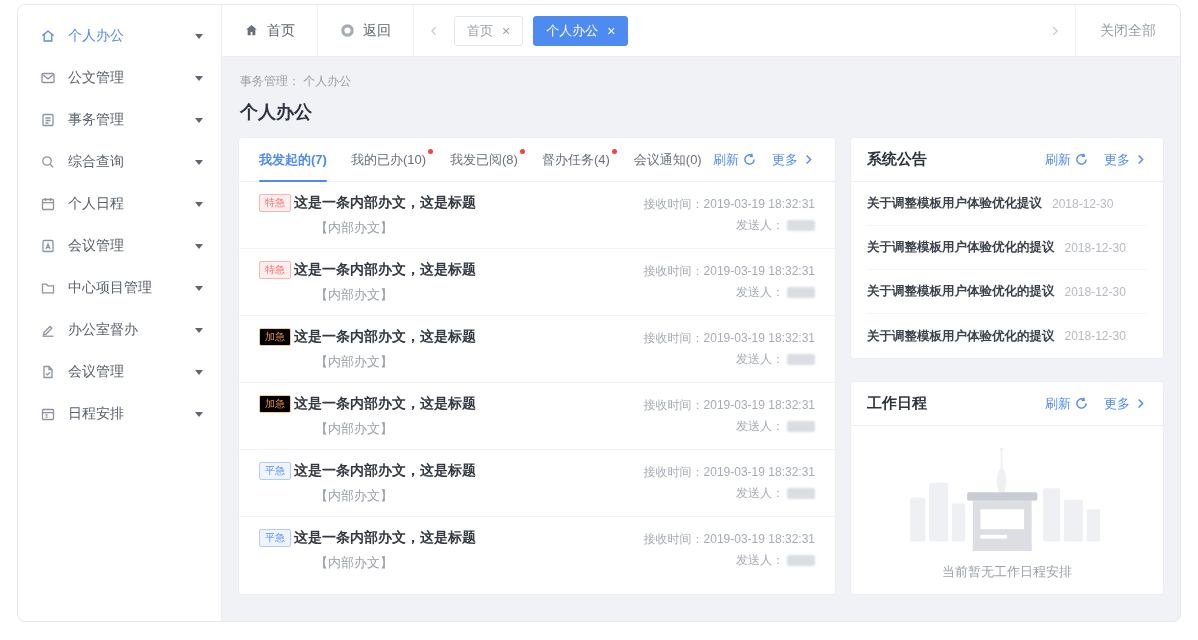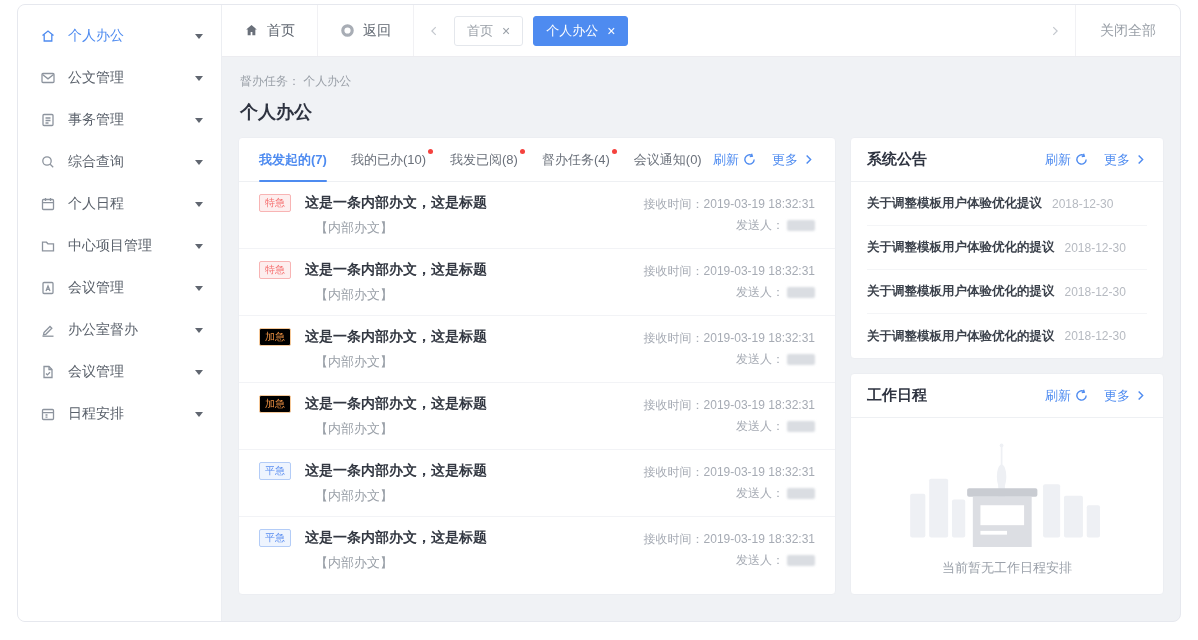--- a/index.html
+++ b/index.html
@@ -60,35 +60,35 @@
     border-radius:50%; background:#f5423e; }
   .head-actions { margin-left:auto; display:flex; align-items:center; gap:16px;
     color:#4e8bf0; font-size:13px; }
   .action { display:flex; align-items:center; gap:4px; cursor:pointer; }
   .action svg { width:13px; height:13px; }
 
   .wl-rows { flex:1; overflow:hidden; }
   .wl-row { display:flex; justify-content:space-between; padding:12px 20px 11px 20px;
     border-bottom:1px solid #f2f3f6; cursor:pointer; }
   .wl-row:last-child { border-bottom:none; }
-  .row-title-line { display:flex; align-items:center; gap:14px; }
+  .row-title-line { display:flex; align-items:center; gap:3px; }
   .badge { font-size:10px; padding:1px 5px; border-radius:2px; border:1px solid;
     line-height:14px; flex-shrink:0; }
   .badge--red    { color:#f56c6c; border-color:#f8b4b4; background:#fdeeee; }
   .badge--orange { color:#f09344; border-color:#f6c99a; background:#000000; }
   .badge--blue   { color:#5a8df0; border-color:#b3ccf7; background:#eef4fe; }
   .row-title { font-size:14px; font-weight:bold; color:#333842; }
   .row-cat { font-size:13px; color:#9aa0a8; margin:7px 0 0 56px; }
   .row-meta { text-align:right; font-size:12px; color:#a6abb4; line-height:21px;
     white-space:nowrap; }
   .blur-name { display:inline-block; width:28px; height:11px; background:#dadde2;
     border-radius:2px; filter:blur(1.3px); vertical-align:middle; margin-left:3px; }
 
   
-  .right-col { width:314px; display:flex; flex-direction:column; gap:14px; flex-shrink:0; }
+  .right-col { width:314px; display:flex; flex-direction:column; gap:22px; flex-shrink:0; }
   .panel-head { display:flex; align-items:center; padding:0 16px; height:44px;
     border-bottom:1px solid #eef0f3; flex-shrink:0; }
   .panel-title { font-size:15px; font-weight:bold; color:#2e3340; }
   .ann-list { padding:0 16px; }
   .ann-item { display:flex; justify-content:flex-start; align-items:center;
     padding:0; height:44px; border-bottom:1px solid #f4f5f7; cursor:pointer; }
   .ann-item:last-child { border-bottom:none; }
   .ann-text { font-size:12.5px; color:#3c424c; font-weight:bold; white-space:nowrap;
     overflow:hidden; text-overflow:ellipsis; }
   .ann-date { font-size:12px; color:#b6bac1; flex-shrink:0; margin-left:10px; }
@@ -149,34 +149,34 @@
             <rect x="2.5" y="3.5" width="11" height="10" rx="1"></rect>
             <path d="M2.5 6.7h11M5.5 2v3M10.5 2v3"></path>
           </svg>
       </span>
       <span>个人日程</span>
       <span class="caret"></span>
     </div>
     <div class="side-item">
       <span class="s-icon">
         <svg viewBox="0 0 16 16" fill="none" stroke="currentColor" stroke-width="1.3">
-            <path d="M2.5 4.2h4l1.4 1.6h5.6v7H2.5z"></path>
-          </svg>
-      </span>
-      <span>中心项目管理</span>
-      <span class="caret"></span>
-    </div>
-    <div class="side-item">
-      <span class="s-icon">
-        <svg viewBox="0 0 16 16" fill="none" stroke="currentColor" stroke-width="1.3">
             <rect x="3" y="2.5" width="10" height="11" rx="1"></rect>
             <path d="m6 11 2-5 2 5M6.8 9.4h2.4"></path>
           </svg>
       </span>
       <span>会议管理</span>
+      <span class="caret"></span>
+    </div>
+    <div class="side-item">
+      <span class="s-icon">
+        <svg viewBox="0 0 16 16" fill="none" stroke="currentColor" stroke-width="1.3">
+            <path d="M2.5 4.2h4l1.4 1.6h5.6v7H2.5z"></path>
+          </svg>
+      </span>
+      <span>中心项目管理</span>
       <span class="caret"></span>
     </div>
     <div class="side-item">
       <span class="s-icon">
         <svg viewBox="0 0 16 16" fill="none" stroke="currentColor" stroke-width="1.3">
             <path d="m4 10.5 6-6 1.8 1.8-6 6L3.5 12.8z"></path>
             <path d="M2.5 14.2h11"></path>
           </svg>
       </span>
       <span>办公室督办</span>
@@ -240,21 +240,21 @@
               <path d="M5 2.5 9.5 7 5 11.5" fill="none" stroke="currentColor" stroke-width="1.4"></path>
             </svg>
         </span>
         <div class="tb-divider"></div>
         <span class="close-all">关闭全部</span>
       </div>
     </div>
 
     <div class="content">
       <div class="breadcrumb">
-        <span>督办任务：</span>
+        <span>事务管理：</span>
         <span>个人办公</span>
       </div>
       <div class="page-title">个人办公</div>
 
       <div class="columns">
 
         <div class="card worklist">
           <div class="wl-head">
             <div class="wl-tabs">
               <span class="wl-tab active">

